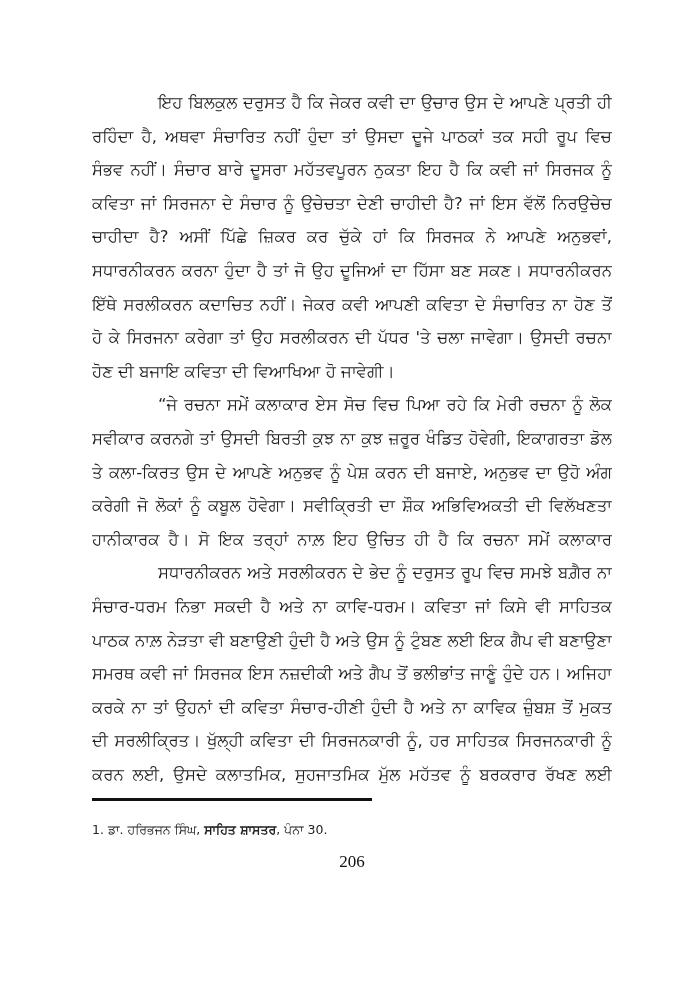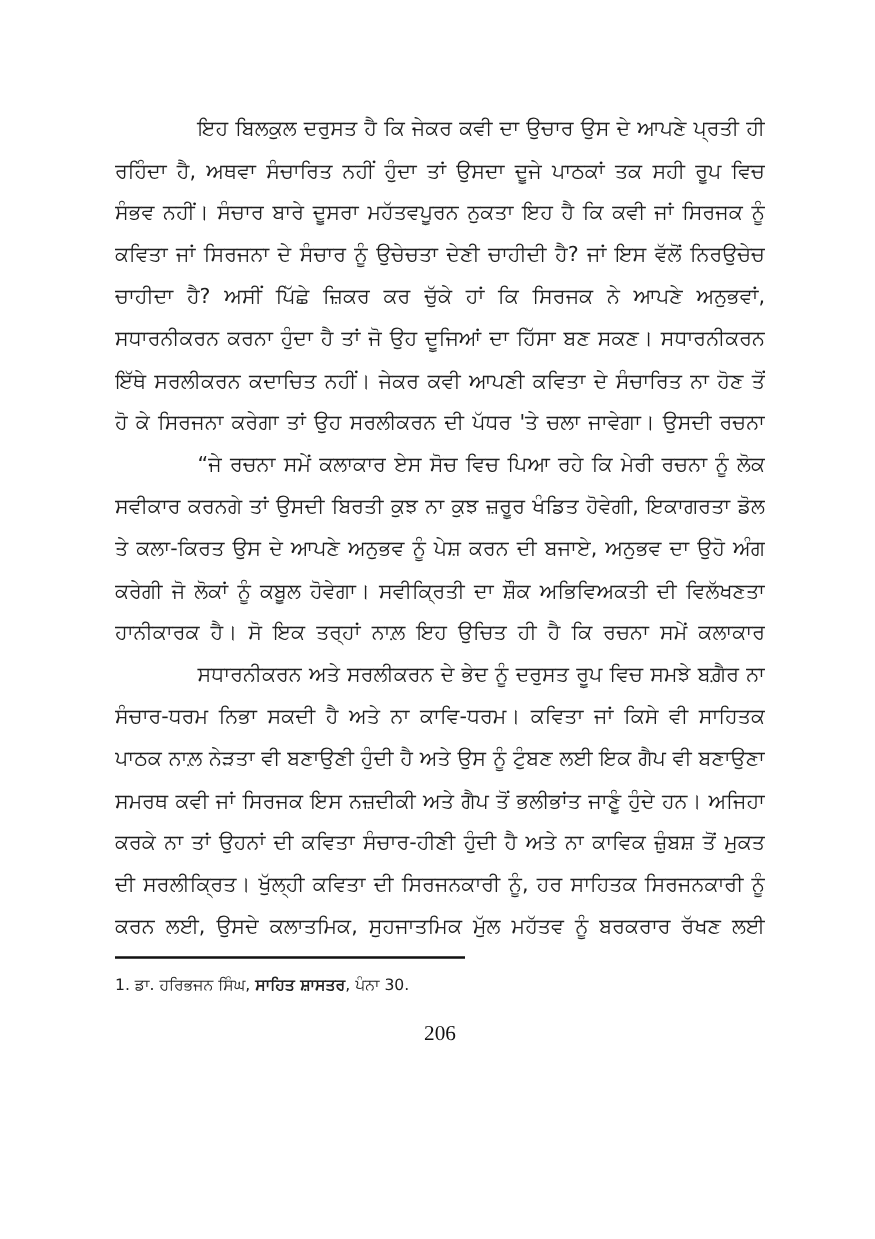--- a/index.html
+++ b/index.html
@@ -37,50 +37,51 @@
     text-align: left;
     text-align-last: left;
   }
   .footnote-rule {
     width: 280px;
     height: 2.5px;
     background: #111111;
     margin-top: 7px;
   }
   .footnote {
-    margin-top: 12px;
+    margin-top: 20px;
     font-size: 12.5px;
     line-height: 17px;
     color: #222222;
   }
   .footnote .fn-bold {
     font-weight: bold;
   }
   .page-number {
-    margin-top: 21px;
+    margin-top: 14px;
     text-align: center;
     font-family: "Liberation Serif", serif;
     font-size: 17px;
     color: #111111;
   }
 </style>
 </head>
 <body>
 
 <div class="page">
 
   <div class="paragraphs">
       <div class="line line-first">ਇਹ ਬਿਲਕੁਲ ਦਰੁਸਤ ਹੈ ਕਿ ਜੇਕਰ ਕਵੀ ਦਾ ਉਚਾਰ ਉਸ ਦੇ ਆਪਣੇ ਪ੍ਰਤੀ ਹੀ ਅਸਪਸ਼ਟ</div>
       <div class="line">ਰਹਿੰਦਾ ਹੈ, ਅਥਵਾ ਸੰਚਾਰਿਤ ਨਹੀਂ ਹੁੰਦਾ ਤਾਂ ਉਸਦਾ ਦੂਜੇ ਪਾਠਕਾਂ ਤਕ ਸਹੀ ਰੂਪ ਵਿਚ ਸੰਚਾਰਿਤ ਹੋਣਾ</div>
       <div class="line">ਸੰਭਵ ਨਹੀਂ। ਸੰਚਾਰ ਬਾਰੇ ਦੂਸਰਾ ਮਹੱਤਵਪੂਰਨ ਨੁਕਤਾ ਇਹ ਹੈ ਕਿ ਕਵੀ ਜਾਂ ਸਿਰਜਕ ਨੂੰ ਆਪਣੀ</div>
       <div class="line">ਕਵਿਤਾ ਜਾਂ ਸਿਰਜਨਾ ਦੇ ਸੰਚਾਰ ਨੂੰ ਉਚੇਚਤਾ ਦੇਣੀ ਚਾਹੀਦੀ ਹੈ? ਜਾਂ ਇਸ ਵੱਲੋਂ ਨਿਰਉਚੇਚ ਰਹਿਣਾ</div>
       <div class="line">ਚਾਹੀਦਾ ਹੈ? ਅਸੀਂ ਪਿੱਛੇ ਜ਼ਿਕਰ ਕਰ ਚੁੱਕੇ ਹਾਂ ਕਿ ਸਿਰਜਕ ਨੇ ਆਪਣੇ ਅਨੁਭਵਾਂ, ਤਜਰਬਿਆਂ ਦਾ</div>
       <div class="line">ਸਧਾਰਨੀਕਰਨ ਕਰਨਾ ਹੁੰਦਾ ਹੈ ਤਾਂ ਜੋ ਉਹ ਦੂਜਿਆਂ ਦਾ ਹਿੱਸਾ ਬਣ ਸਕਣ। ਸਧਾਰਨੀਕਰਨ ਦਾ ਮਤਲਬ</div>
       <div class="line">ਇੱਥੇ ਸਰਲੀਕਰਨ ਕਦਾਚਿਤ ਨਹੀਂ। ਜੇਕਰ ਕਵੀ ਆਪਣੀ ਕਵਿਤਾ ਦੇ ਸੰਚਾਰਿਤ ਨਾ ਹੋਣ ਤੋਂ ਭੈਅ-ਭੀਤ</div>
       <div class="line">ਹੋ ਕੇ ਸਿਰਜਨਾ ਕਰੇਗਾ ਤਾਂ ਉਹ ਸਰਲੀਕਰਨ ਦੀ ਪੱਧਰ 'ਤੇ ਚਲਾ ਜਾਵੇਗਾ। ਉਸਦੀ ਰਚਨਾ ਕਵਿਤਾ</div>
+      <div class="line line-last">ਹੋਣ ਦੀ ਬਜਾਇ ਕਵਿਤਾ ਦੀ ਵਿਆਖਿਆ ਹੋ ਜਾਵੇਗੀ।</div>
       <div class="line line-first">“ਜੇ ਰਚਨਾ ਸਮੇਂ ਕਲਾਕਾਰ ਏਸ ਸੋਚ ਵਿਚ ਪਿਆ ਰਹੇ ਕਿ ਮੇਰੀ ਰਚਨਾ ਨੂੰ ਲੋਕ ਕਿਵੇਂ</div>
       <div class="line">ਸਵੀਕਾਰ ਕਰਨਗੇ ਤਾਂ ਉਸਦੀ ਬਿਰਤੀ ਕੁਝ ਨਾ ਕੁਝ ਜ਼ਰੂਰ ਖੰਡਿਤ ਹੋਵੇਗੀ, ਇਕਾਗਰਤਾ ਡੋਲ ਜਾਵੇਗੀ</div>
       <div class="line">ਤੇ ਕਲਾ-ਕਿਰਤ ਉਸ ਦੇ ਆਪਣੇ ਅਨੁਭਵ ਨੂੰ ਪੇਸ਼ ਕਰਨ ਦੀ ਬਜਾਏ, ਅਨੁਭਵ ਦਾ ਉਹੋ ਅੰਗ ਪੇਸ਼</div>
       <div class="line">ਕਰੇਗੀ ਜੋ ਲੋਕਾਂ ਨੂੰ ਕਬੂਲ ਹੋਵੇਗਾ। ਸਵੀਕ੍ਰਿਤੀ ਦਾ ਸ਼ੌਕ ਅਭਿਵਿਅਕਤੀ ਦੀ ਵਿਲੱਖਣਤਾ ਲਈ</div>
       <div class="line">ਹਾਨੀਕਾਰਕ ਹੈ। ਸੋ ਇਕ ਤਰ੍ਹਾਂ ਨਾਲ਼ ਇਹ ਉਚਿਤ ਹੀ ਹੈ ਕਿ ਰਚਨਾ ਸਮੇਂ ਕਲਾਕਾਰ ਸੰਚਾਰ-ਧਰਮ</div>
       <div class="line line-first">ਸਧਾਰਨੀਕਰਨ ਅਤੇ ਸਰਲੀਕਰਨ ਦੇ ਭੇਦ ਨੂੰ ਦਰੁਸਤ ਰੂਪ ਵਿਚ ਸਮਝੇ ਬਗ਼ੈਰ ਨਾ ਕਵਿਤਾ</div>
       <div class="line">ਸੰਚਾਰ-ਧਰਮ ਨਿਭਾ ਸਕਦੀ ਹੈ ਅਤੇ ਨਾ ਕਾਵਿ-ਧਰਮ। ਕਵਿਤਾ ਜਾਂ ਕਿਸੇ ਵੀ ਸਾਹਿਤਕ ਸਿਰਜਨਾ ਨੇ</div>
       <div class="line">ਪਾਠਕ ਨਾਲ਼ ਨੇੜਤਾ ਵੀ ਬਣਾਉਣੀ ਹੁੰਦੀ ਹੈ ਅਤੇ ਉਸ ਨੂੰ ਟੁੰਬਣ ਲਈ ਇਕ ਗੈਪ ਵੀ ਬਣਾਉਣਾ ਹੁੰਦਾ ਹੈ।</div>
       <div class="line">ਸਮਰਥ ਕਵੀ ਜਾਂ ਸਿਰਜਕ ਇਸ ਨਜ਼ਦੀਕੀ ਅਤੇ ਗੈਪ ਤੋਂ ਭਲੀਭਾਂਤ ਜਾਣੂੰ ਹੁੰਦੇ ਹਨ। ਅਜਿਹਾ ਹੋਣ</div>
       <div class="line">ਕਰਕੇ ਨਾ ਤਾਂ ਉਹਨਾਂ ਦੀ ਕਵਿਤਾ ਸੰਚਾਰ-ਹੀਣੀ ਹੁੰਦੀ ਹੈ ਅਤੇ ਨਾ ਕਾਵਿਕ ਜ਼ੁੰਬਸ਼ ਤੋਂ ਮੁਕਤ ਅਤਿ</div>

